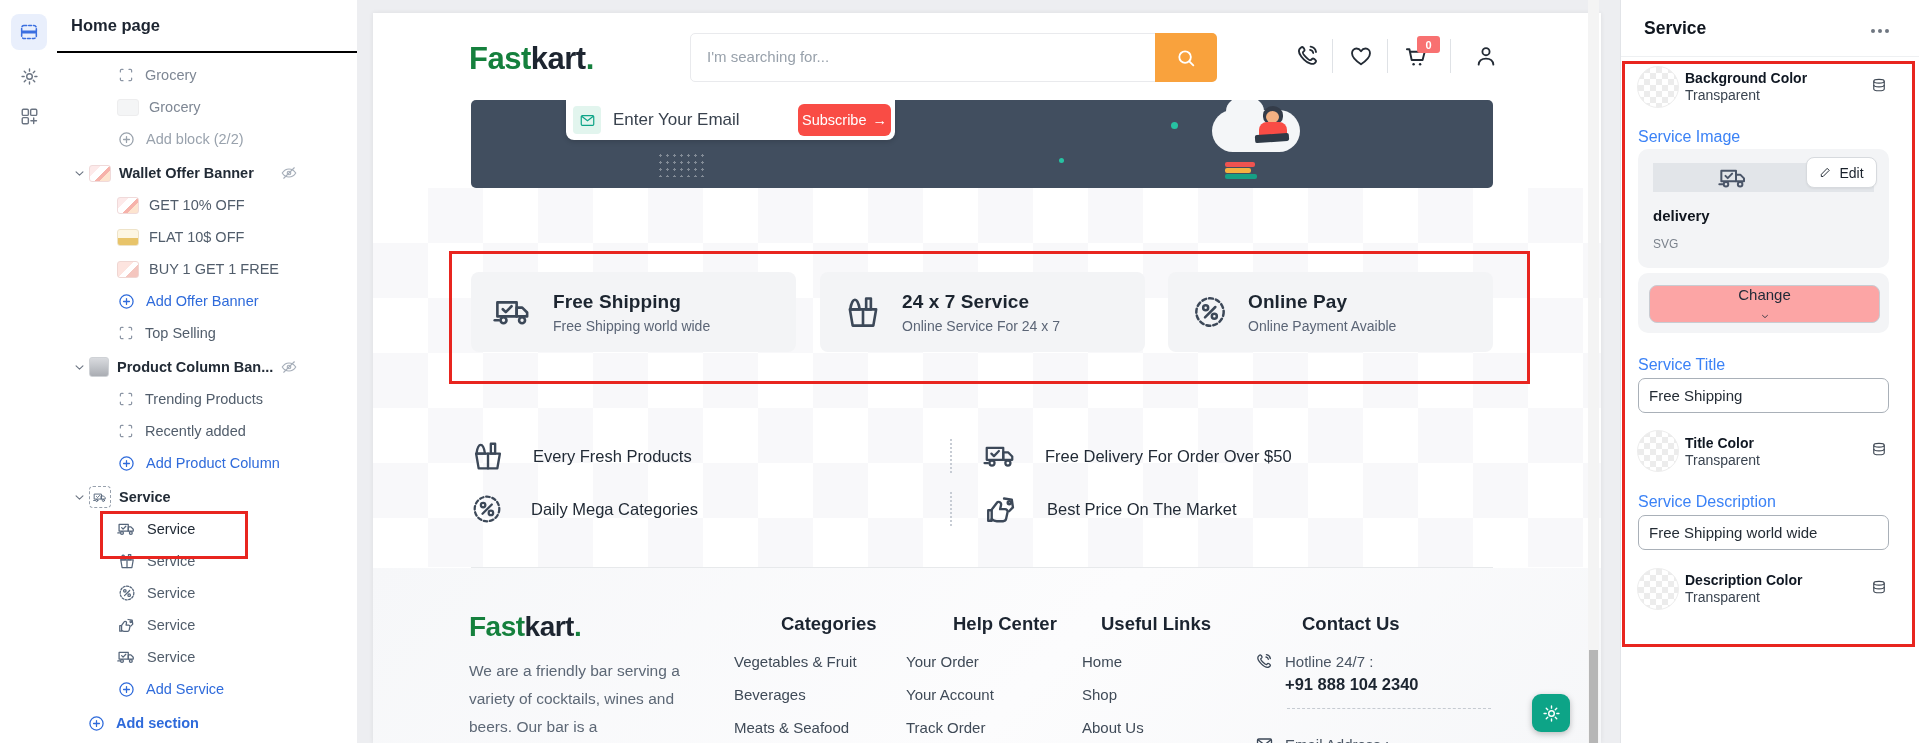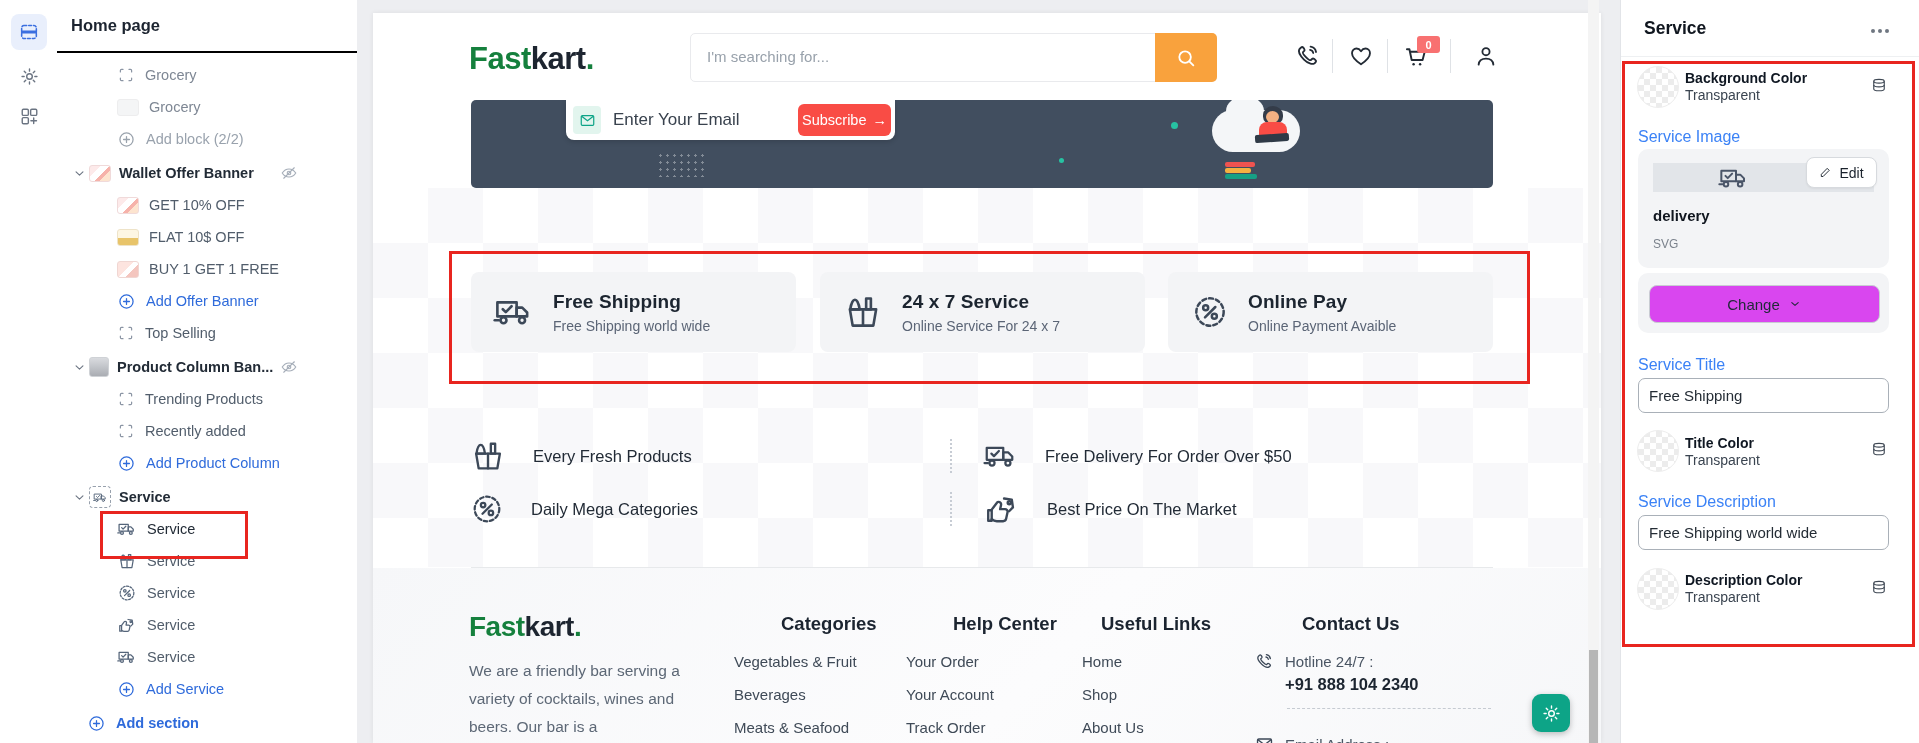--- a/index.html
+++ b/index.html
@@ -111,21 +111,21 @@
     background-size:12px 12px;background-position:0 0,6px 6px;background-color:#fff;cursor:pointer;}
   .cl-name{position:absolute;font-size:14px;font-weight:700;color:#0f1722;}
   .cl-val{position:absolute;font-size:14px;color:#3a4450;}
   .dbic{position:absolute;color:#3f4854;cursor:pointer;}
   .rp-label{position:absolute;font-size:16px;color:#3b82f6;}
   .gcard{position:absolute;left:17px;width:251px;background:#f3f4f6;border-radius:10px;}
   .gstrip{position:absolute;left:15px;top:14px;width:221px;height:29px;background:#e2e5e9;display:flex;align-items:center;justify-content:center;color:#4a5568;}
   .edit-btn{position:absolute;right:12px;top:8px;width:69px;height:29px;background:#fff;border:1px solid #d7dade;border-radius:8px;display:flex;align-items:center;justify-content:center;gap:6px;font-size:14px;color:#1a222c;cursor:pointer;box-shadow:0 1px 2px rgba(0,0,0,.05);}
   .gname{position:absolute;left:15px;top:58px;font-size:15px;font-weight:700;color:#10161f;}
   .gtype{position:absolute;left:15px;top:88px;font-size:12px;color:#7b828c;}
-  .change-btn{position:absolute;left:11px;top:12px;width:229px;height:36px;background:#d946ef;border:1px solid #c8ccd2;border-radius:8px;display:flex;align-items:center;justify-content:center;gap:8px;font-size:15px;color:#1f2937;cursor:pointer;}
+  .change-btn{position:absolute;left:11px;top:12px;width:229px;height:36px;background:#fca5a5;border:1px solid #c8ccd2;border-radius:8px;display:flex;align-items:center;justify-content:center;gap:8px;font-size:15px;color:#1f2937;cursor:pointer;flex-direction:column;}
   .rp-input{position:absolute;left:17px;width:229px;height:33px;border:1px solid #a9b0b8;border-radius:7px;padding:0 10px;font-size:15px;color:#242c35;font-family:"Liberation Sans",sans-serif;outline:none;background:#fff;}
   
   .redbox{position:absolute;border:3px solid #e8251f;z-index:50;pointer-events:none;}
 </style>
 </head>
 <body>
 
 <svg width="0" height="0" style="position:absolute">
 <defs>
 <g id="sym-truck" fill="none" stroke="currentColor" stroke-width="1.5" stroke-linecap="round" stroke-linejoin="round">

